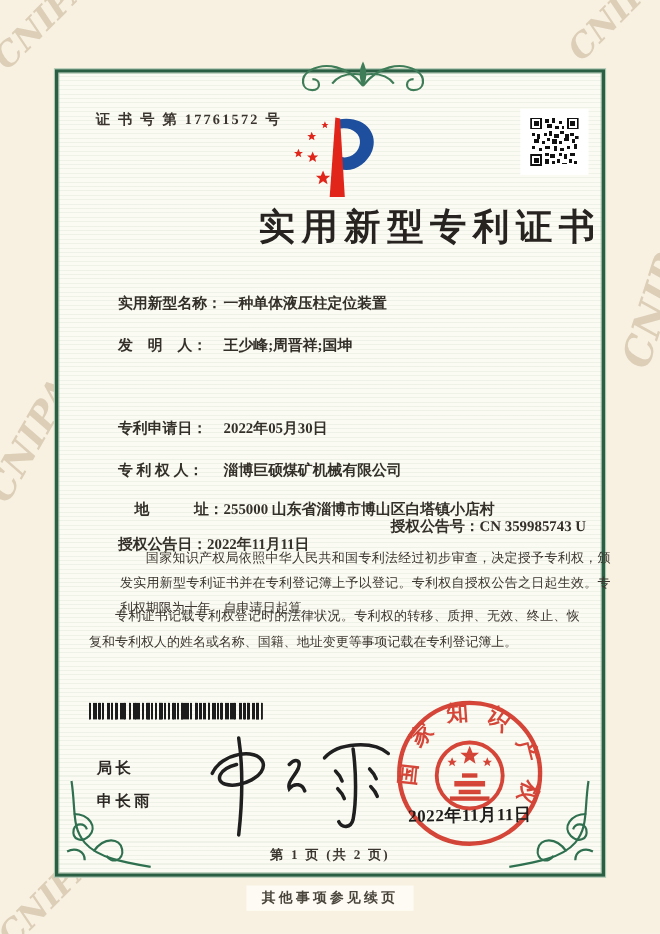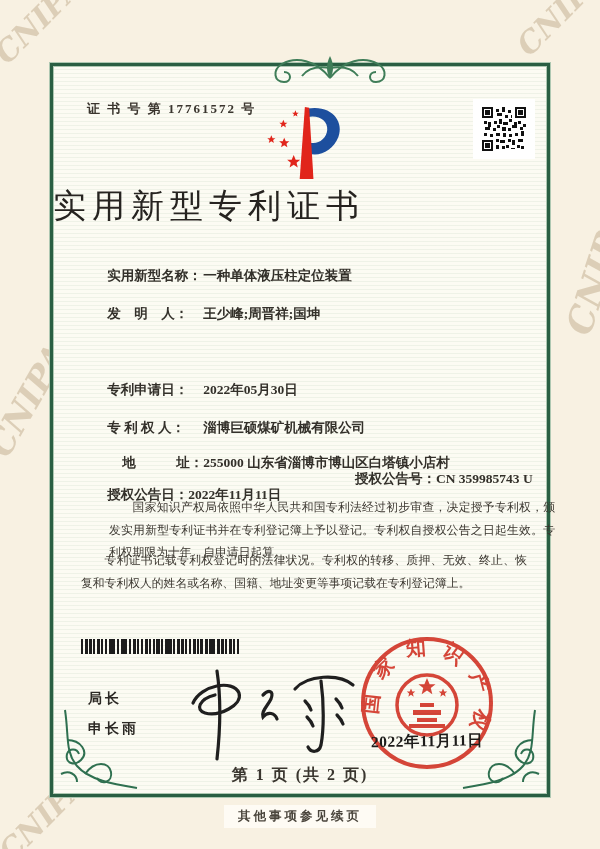--- a/index.html
+++ b/index.html
@@ -28,22 +28,22 @@
       #fcfbf3;
   }
   .cert-no{
     position:absolute;left:34px;top:34px;
     font-size:13px;letter-spacing:2px;font-weight:600;color:#3a352e;
   }
   .logo{position:absolute;left:208px;top:36px;width:86px;height:82px;}
   .qrbox{position:absolute;left:420px;top:33px;width:62px;height:60px;background:#fff;
          display:flex;align-items:center;justify-content:center;}
   .title{
-    position:absolute;left:0;top:118px;width:100%;text-align:left;
-    font-size:33px;font-weight:normal;letter-spacing:6px;color:#262320;
+    position:absolute;left:0;top:118px;width:100%;text-align:right;
+    font-size:33px;font-weight:bold;letter-spacing:6px;color:#262320;
   }
   
   .fieldrow{position:absolute;left:34px;font-size:13.5px;font-weight:600;color:#33302a;white-space:pre;}
   .fieldrow .lab{display:inline-block;width:96px;}
   .grant2{position:absolute;left:268px;top:0;white-space:pre;}
   
   .bodypara{
     position:absolute;left:28px;width:446px;
     font-size:11.8px;line-height:1.92;text-align:justify;text-indent:2em;
     color:#3a362f;font-weight:500;
@@ -61,21 +61,21 @@
           font-family:"Liberation Sans","DejaVu Sans",sans-serif;}
   .sig-svg{position:absolute;left:118px;top:595px;}
   .seal-svg{position:absolute;left:305px;top:567px;mix-blend-mode:multiply;opacity:0.93;}
   .seal-date{
     position:absolute;left:318px;top:665px;width:130px;
     font-size:15.5px;font-weight:bold;color:#1d1c1a;letter-spacing:0.5px;
     transform:rotate(-1deg);font-family:"Liberation Serif",serif;
   }
   .footer-page{
     position:absolute;left:0;bottom:8px;width:100%;text-align:center;
-    font-size:16px;letter-spacing:2px;color:#3a362f;font-weight:600;
+    font-size:12px;letter-spacing:2px;color:#3a362f;font-weight:600;
   }
   .strip{
     position:absolute;left:0;top:805px;width:100%;text-align:center;
   }
   .strip span{
     display:inline-block;background:rgba(255,253,247,0.85);
     padding:3px 14px;font-size:12.5px;letter-spacing:3px;color:#4a453c;font-weight:600;
   }
   .orn{position:absolute;pointer-events:none;}
 </style>

